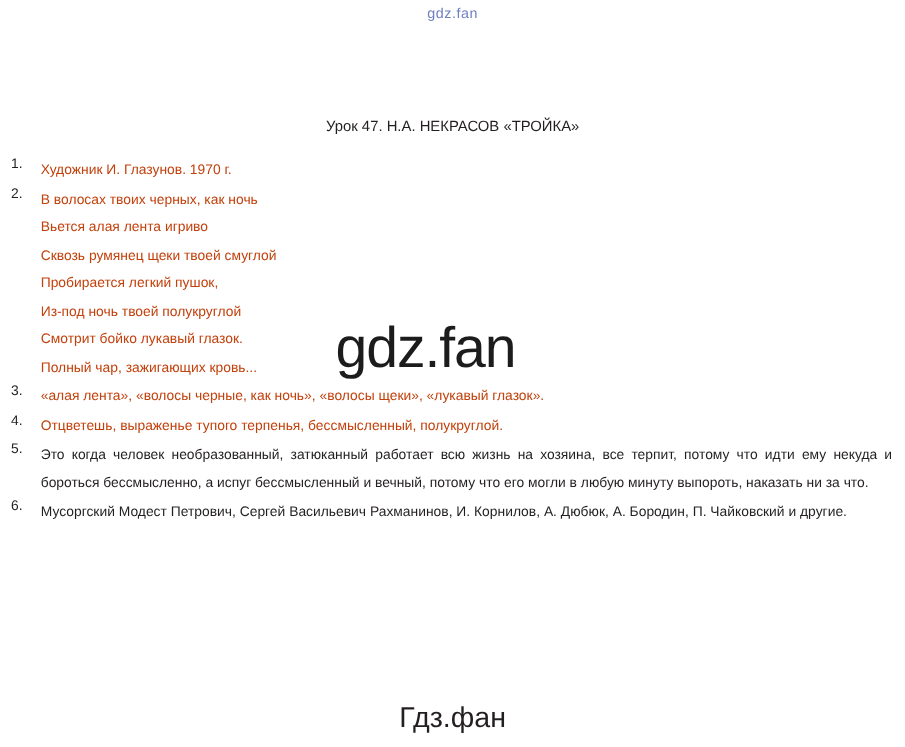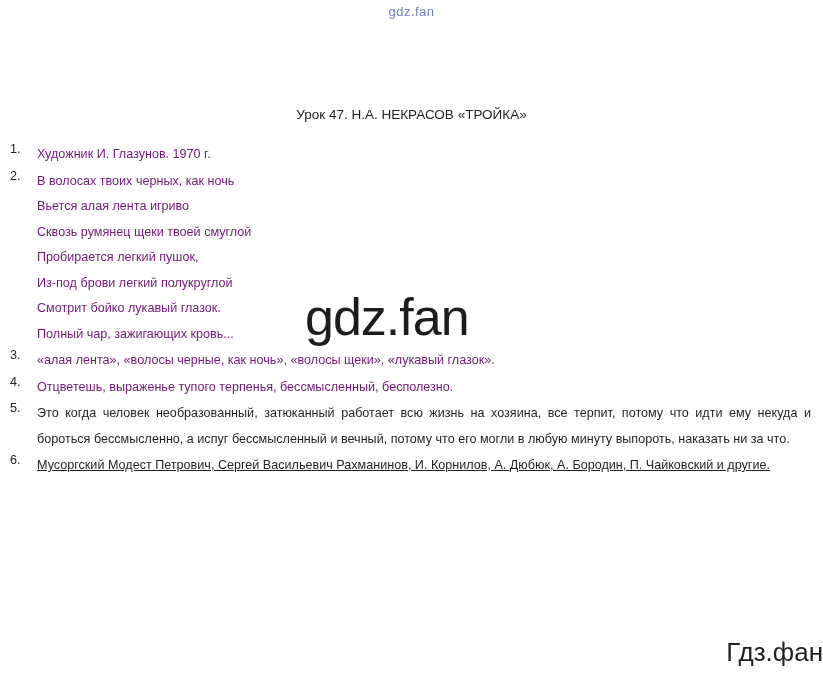--- a/index.html
+++ b/index.html
@@ -61,21 +61,21 @@
     position: absolute;
     left: 2px;
     top: 0;
     font-size: 12.6px;
     color: #231f20;
   }
 
   .line {
     font-size: 12.6px;
     line-height: 25.5px;
-    color: #701a75;
+    color: #c2410c;
     white-space: pre-wrap;
   }
 
   .verse .line {
     line-height: 25.5px;
   }
 
   .just {
     text-align: justify;
     text-align-last: left;
@@ -83,39 +83,38 @@
     font-size: 12.6px;
     padding-right: 4px;
   }
 
   .item-5 .just {
     text-align: justify;
   }
 
   .item-6 .just {
     text-align: justify;
-    text-decoration: underline;
   }
 
   .big-watermark {
     position: absolute;
     left: 305px;
     top: 287px;
     font-size: 52px;
     color: #1c1c1c;
     letter-spacing: -1px;
     pointer-events: none;
   }
 
   .bottom-watermark {
     position: absolute;
     left: 0;
     top: 637px;
     width: 823px;
-    text-align: right;
+    text-align: center;
     font-size: 26px;
     color: #231f20;
   }
 </style>
 </head>
 <body>
 
 <div class="page">
 
   <div class="top-watermark">gdz.fan</div>
@@ -128,33 +127,33 @@
       <span class="num">1.</span>
       <div class="line">Художник И. Глазунов. 1970 г.</div>
     </div>
 
     <div class="item verse">
       <span class="num">2.</span>
       <div class="line">В волосах твоих черных, как ночь</div>
       <div class="line">Вьется алая лента игриво</div>
       <div class="line">Сквозь румянец щеки твоей смуглой</div>
       <div class="line">Пробирается легкий пушок,</div>
-      <div class="line">Из-под брови легкий полукруглой</div>
+      <div class="line">Из-под ночь твоей полукруглой</div>
       <div class="line">Смотрит бойко лукавый глазок.</div>
       <div class="line">Полный чар, зажигающих кровь...</div>
     </div>
 
     <div class="item">
       <span class="num">3.</span>
       <div class="line">«алая лента», «волосы черные, как ночь», «волосы щеки», «лукавый глазок».</div>
     </div>
 
     <div class="item">
       <span class="num">4.</span>
-      <div class="line">Отцветешь, выраженье тупого терпенья, бессмысленный, бесполезно.</div>
+      <div class="line">Отцветешь, выраженье тупого терпенья, бессмысленный, полукруглой.</div>
     </div>
 
     <div class="item item-5">
       <span class="num">5.</span>
       <div class="just">Это когда человек необразованный, затюканный работает всю жизнь на хозяина, все терпит, потому что идти ему некуда и бороться бессмысленно, а испуг бессмысленный и вечный, потому что его могли в любую минуту выпороть, наказать ни за что.</div>
     </div>
 
     <div class="item item-6">
       <span class="num">6.</span>
       <div class="just">Мусоргский Модест Петрович, Сергей Васильевич Рахманинов, И. Корнилов, А. Дюбюк, А. Бородин, П. Чайковский и другие.</div>

